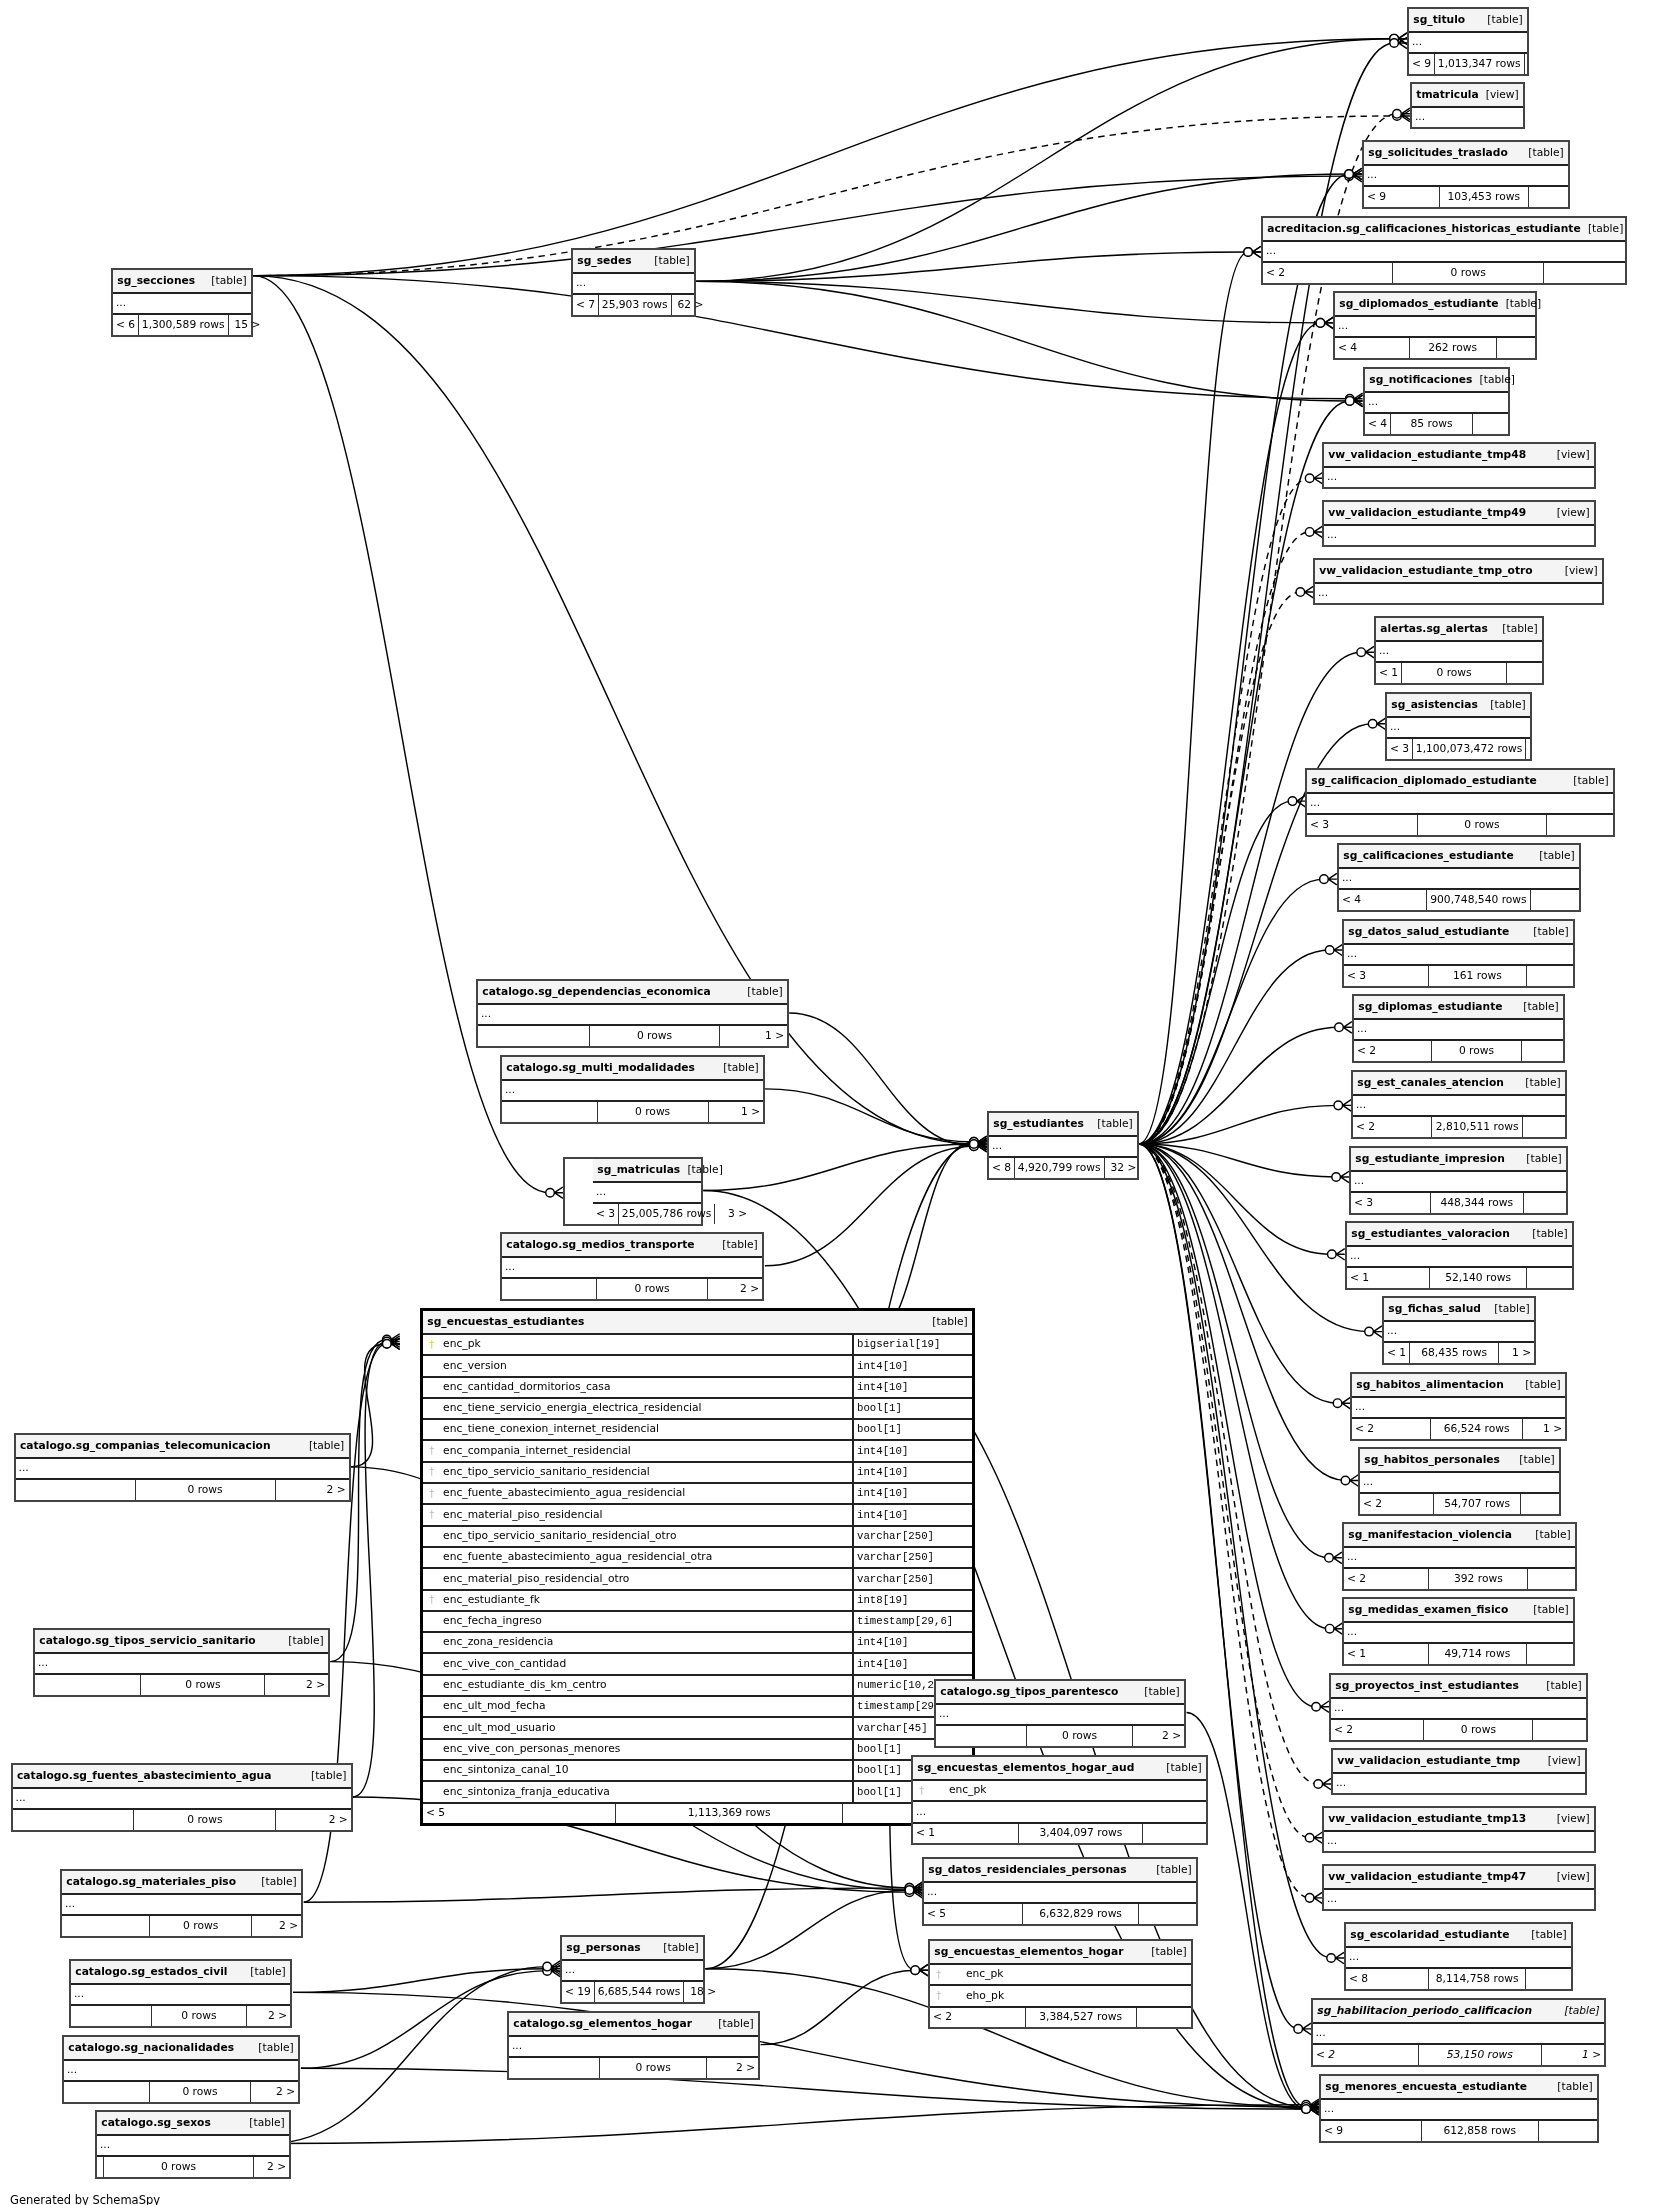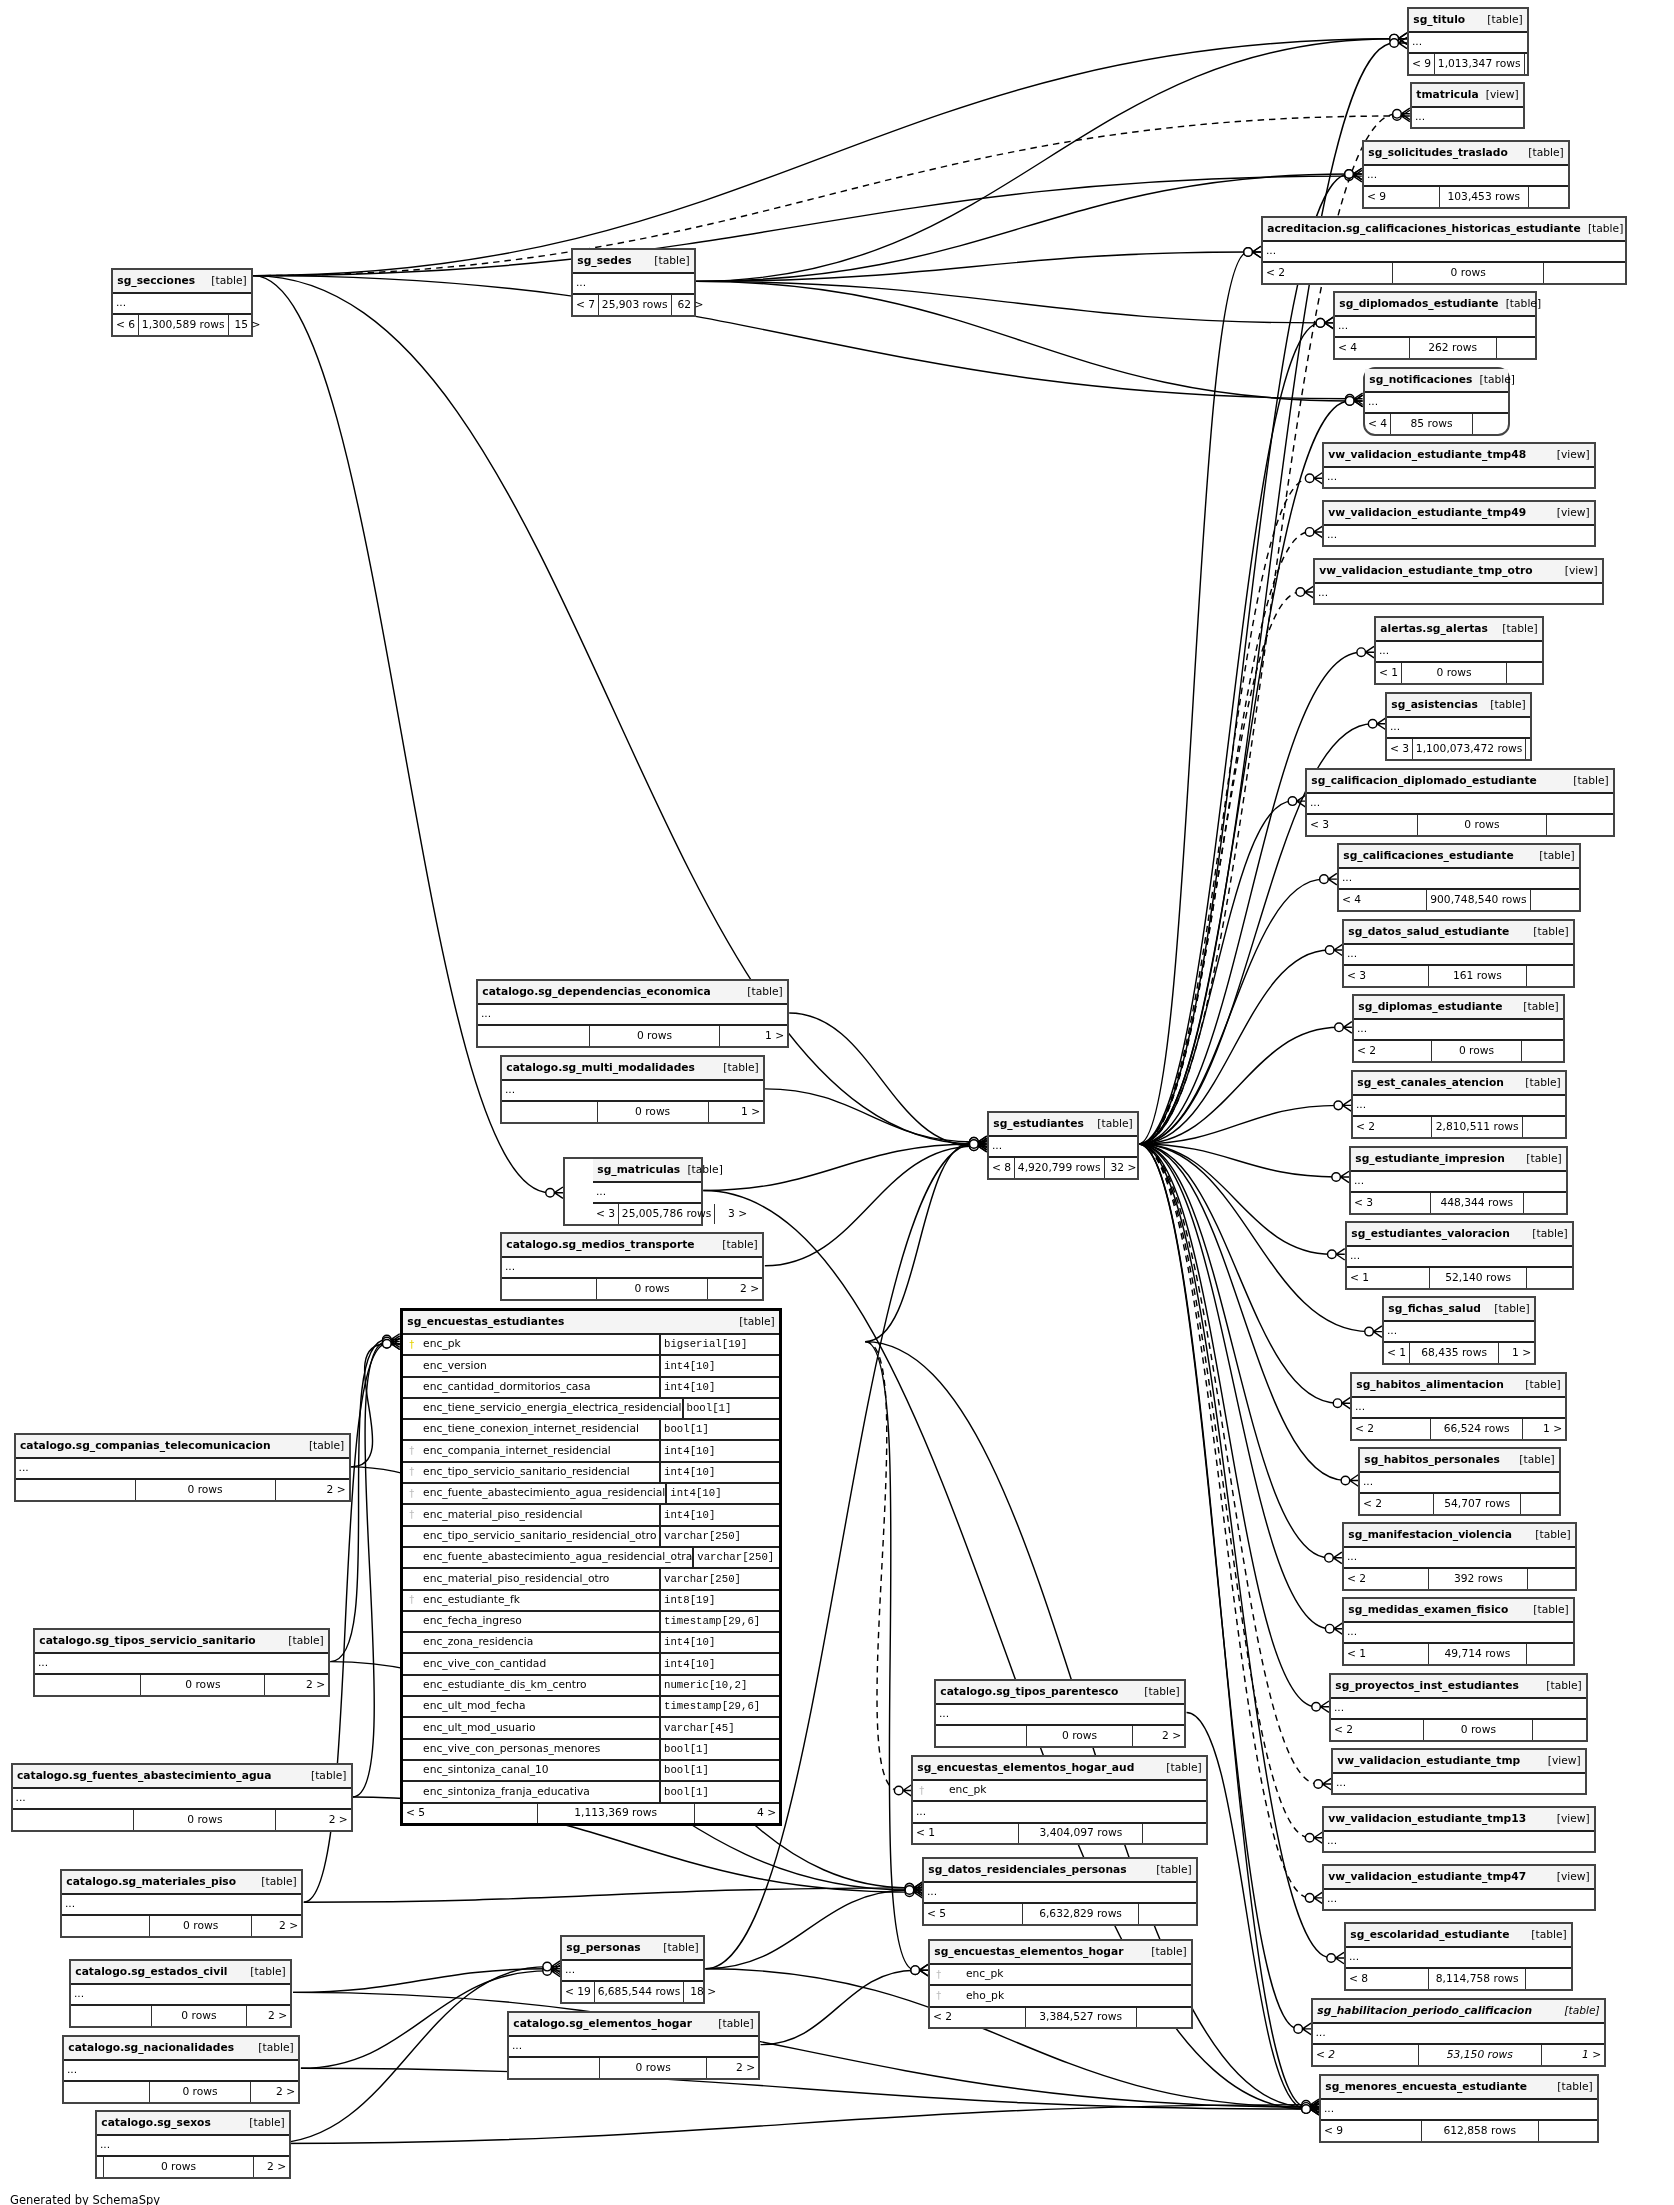--- a/index.html
+++ b/index.html
@@ -298,21 +298,21 @@
         <span class="nm">sg_diplomados_estudiante</span>
         <span class="kind">[table]</span>
       </div>
       <div class="row">...</div>
       <div class="foot wide">
         <span class="l">&lt; 4</span>
         <span class="m">262 rows</span>
         <span class="r"></span>
       </div>
     </div>
-<div class="ent" style="left:1363px;top:367px;width:147px;border-radius:12px;">
+<div class="ent" style="left:1363px;top:367px;width:147px;">
       <div class="hdr">
         <span class="nm">sg_notificaciones</span>
         <span class="kind">[table]</span>
       </div>
       <div class="row">...</div>
       <div class="foot">
         <span class="l">&lt; 4</span>
         <span class="m">85 rows</span>
         <span class="r"></span>
       </div>
@@ -654,21 +654,21 @@
         <span class="kind">[table]</span>
       </div>
       <div class="row">...</div>
       <div class="foot wide">
         <span class="l"></span>
         <span class="m">0 rows</span>
         <span class="r">2 &gt;</span>
       </div>
     </div>
 
-<div class="ent main" style="left:400px;top:1308px;width:382px;">
+<div class="ent main" style="left:420px;top:1308px;width:555px;">
       <div class="hdr">
         <span class="nm">sg_encuestas_estudiantes</span>
         <span class="kind">[table]</span>
       </div>
       <div class="col-row">
         <span class="cn">
           <span class="key pk">†</span>
           <span>enc_pk</span>
         </span>
         <span class="ct">bigserial[19]</span>

